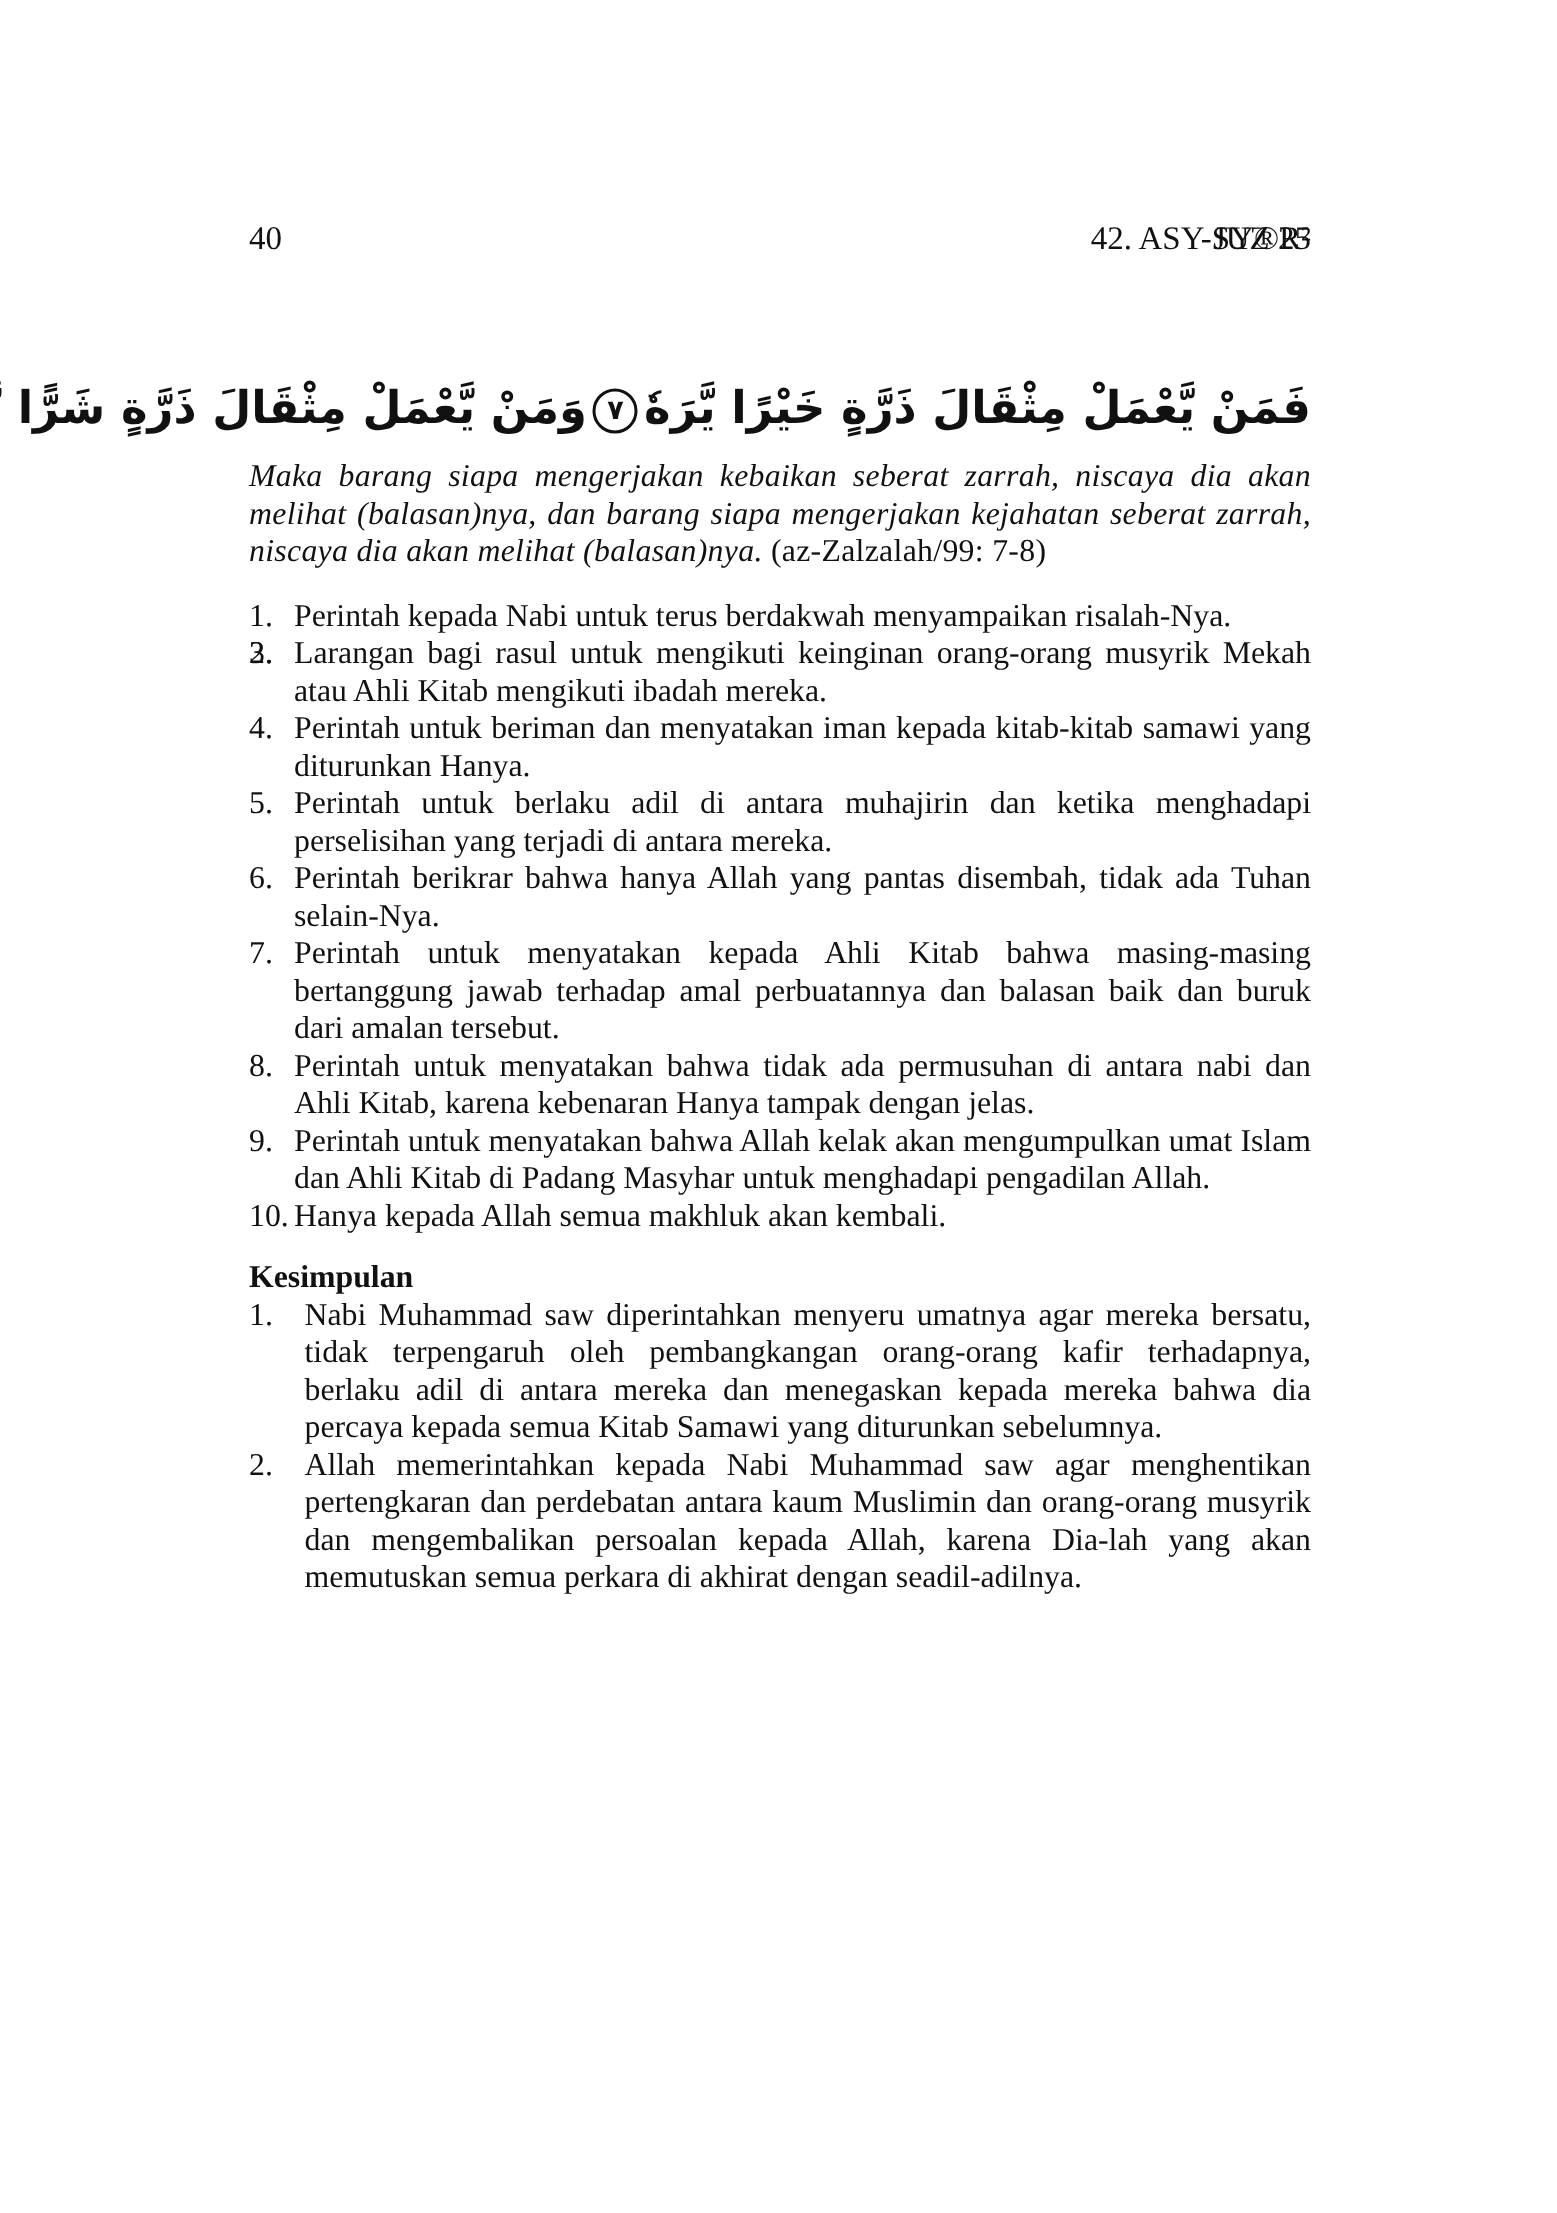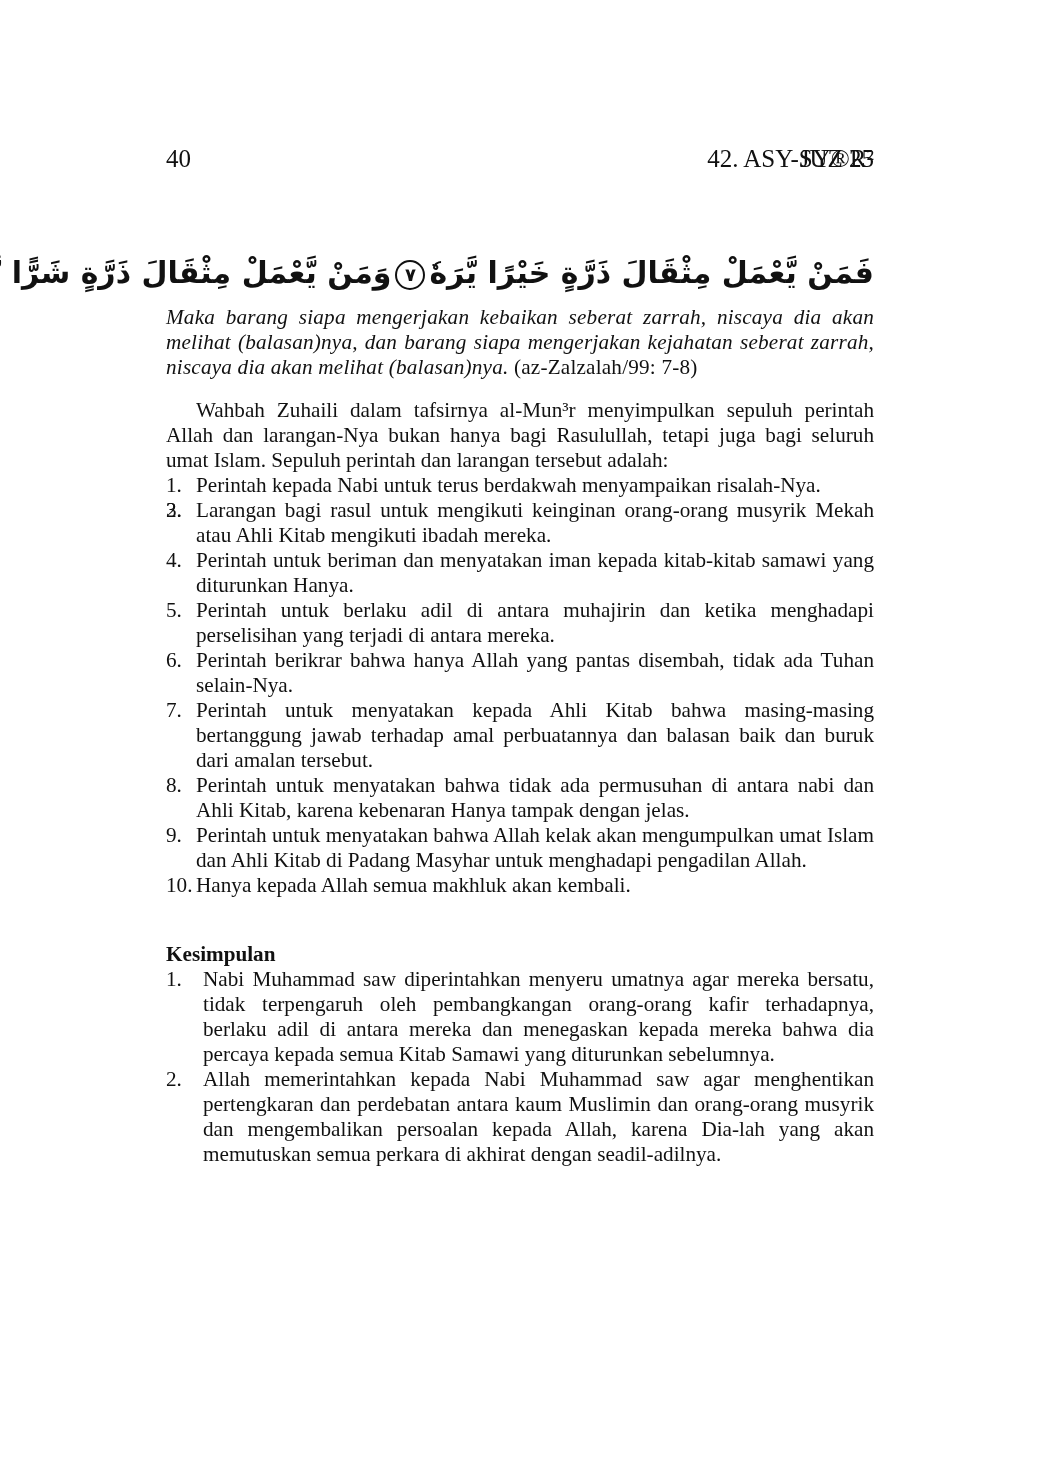--- a/index.html
+++ b/index.html
@@ -20,21 +20,21 @@
       left: 166px;
       top: 0;
       width: 708px;
     }
     .header {
       position: absolute;
       top: 146px;
       left: 0;
       width: 708px;
       height: 26px;
-      font-size: 25px;
+      font-size: 22px;
       line-height: 26px;
     }
     .header .pg { position: absolute; left: 0; top: 0; }
     .header .title { position: absolute; left: 0; width: 708px; text-align: right; top: 0; }
     .header .juz { position: absolute; right: 0; top: 0; text-align: right; }
 
     .content {
       position: absolute;
       top: 235px;
       left: 0;
@@ -88,21 +88,21 @@
       text-align: justify;
     }
     ol.list li .num {
       position: absolute;
       left: 0;
       top: 0;
     }
     ol.list.concl li { padding-left: 37px; }
     .heading {
       font-weight: bold;
-      margin-top: 44px;
+      margin-top: 16px;
     }
   </style>
 </head>
 <body>
 
 <div class="page">
 
   <div class="header">
     <span class="pg">40</span>
     <span class="title">42. ASY-SY®R²</span>
@@ -113,21 +113,20 @@
 
 
     <div class="arabic">
       <span>فَمَنْ يَّعْمَلْ مِثْقَالَ ذَرَّةٍ خَيْرًا يَّرَهٗ</span><span class="ayah-mark">٧</span><span>وَمَنْ يَّعْمَلْ مِثْقَالَ ذَرَّةٍ شَرًّا يَّرَهٗ</span>
     </div>
 
     <p class="translation"><span>Maka barang siapa mengerjakan kebaikan seberat zarrah, niscaya dia akan melihat (balasan)nya, dan barang siapa mengerjakan kejahatan seberat zarrah, niscaya dia akan melihat (balasan)nya.</span> <span class="ref">(az-Zalzalah/99: 7-8)</span></p>
 
     <div class="gap"></div>
 
-    <p class="indent">Wahbah Zuhaili dalam tafsirnya al-Mun³r menyimpulkan sepuluh perintah Allah dan larangan-Nya bukan hanya bagi Rasulullah, tetapi juga bagi seluruh umat Islam. Sepuluh perintah dan larangan tersebut adalah:</p>
 
     <ol class="list">
       <li><span class="num">1.</span><span>Perintah kepada Nabi untuk terus berdakwah menyampaikan risalah-Nya.</span></li>
       <li><span class="num">2.</span></li>
       <li><span class="num">3.</span><span>Larangan bagi rasul untuk mengikuti keinginan orang-orang musyrik Mekah atau Ahli Kitab mengikuti ibadah mereka.</span></li>
       <li><span class="num">4.</span><span>Perintah untuk beriman dan menyatakan iman kepada kitab-kitab samawi yang diturunkan Hanya.</span></li>
       <li><span class="num">5.</span><span>Perintah untuk berlaku adil di antara muhajirin dan ketika menghadapi perselisihan yang terjadi di antara mereka.</span></li>
       <li><span class="num">6.</span><span>Perintah berikrar bahwa hanya Allah yang pantas disembah, tidak ada Tuhan selain-Nya.</span></li>
       <li><span class="num">7.</span><span>Perintah untuk menyatakan kepada Ahli Kitab bahwa masing-masing bertanggung jawab terhadap amal perbuatannya dan balasan baik dan buruk dari amalan tersebut.</span></li>
       <li><span class="num">8.</span><span>Perintah untuk menyatakan bahwa tidak ada permusuhan di antara nabi dan Ahli Kitab, karena kebenaran Hanya tampak dengan jelas.</span></li>

